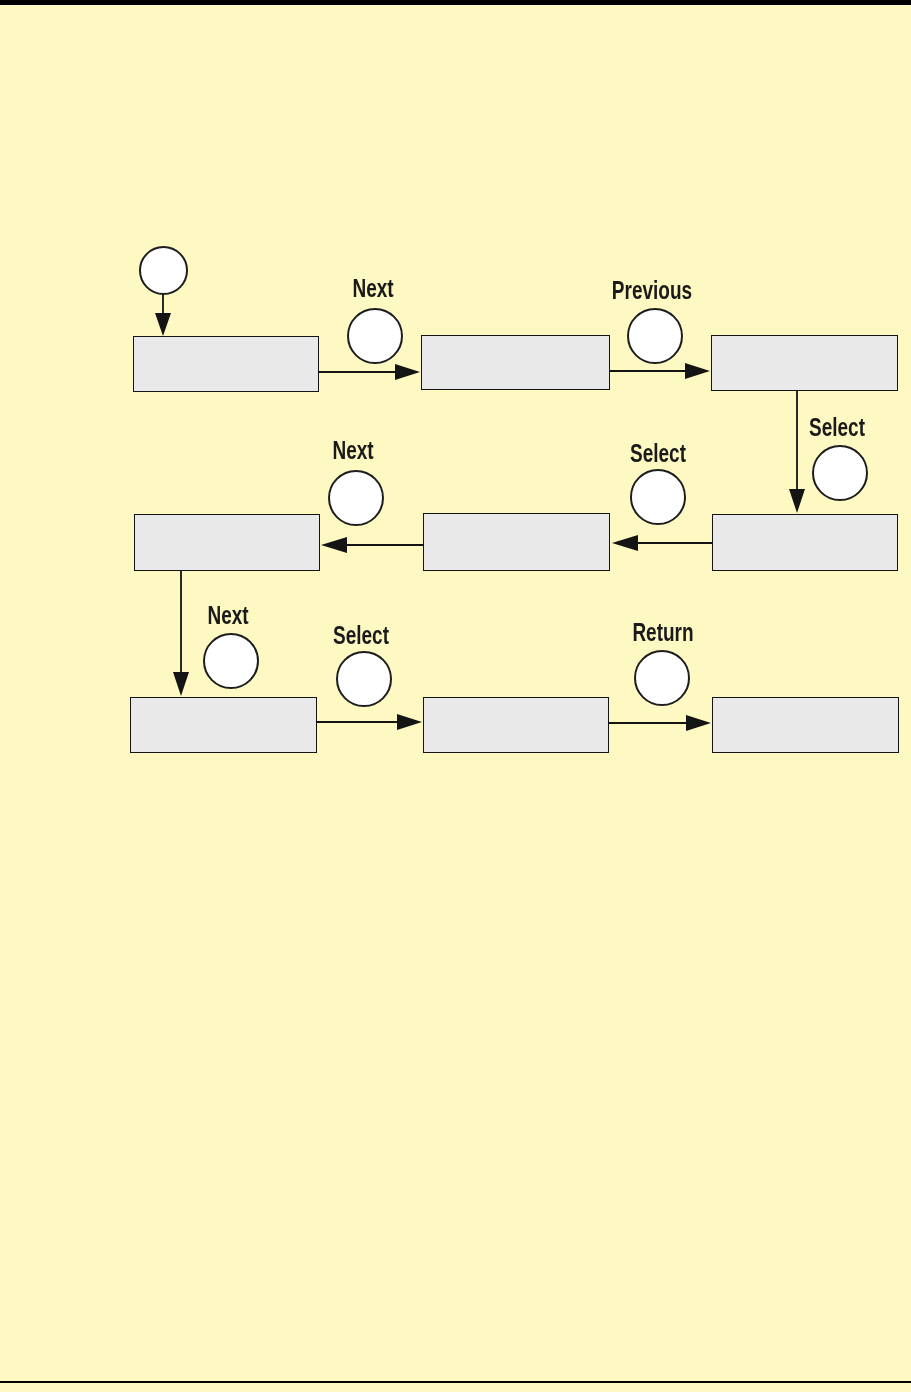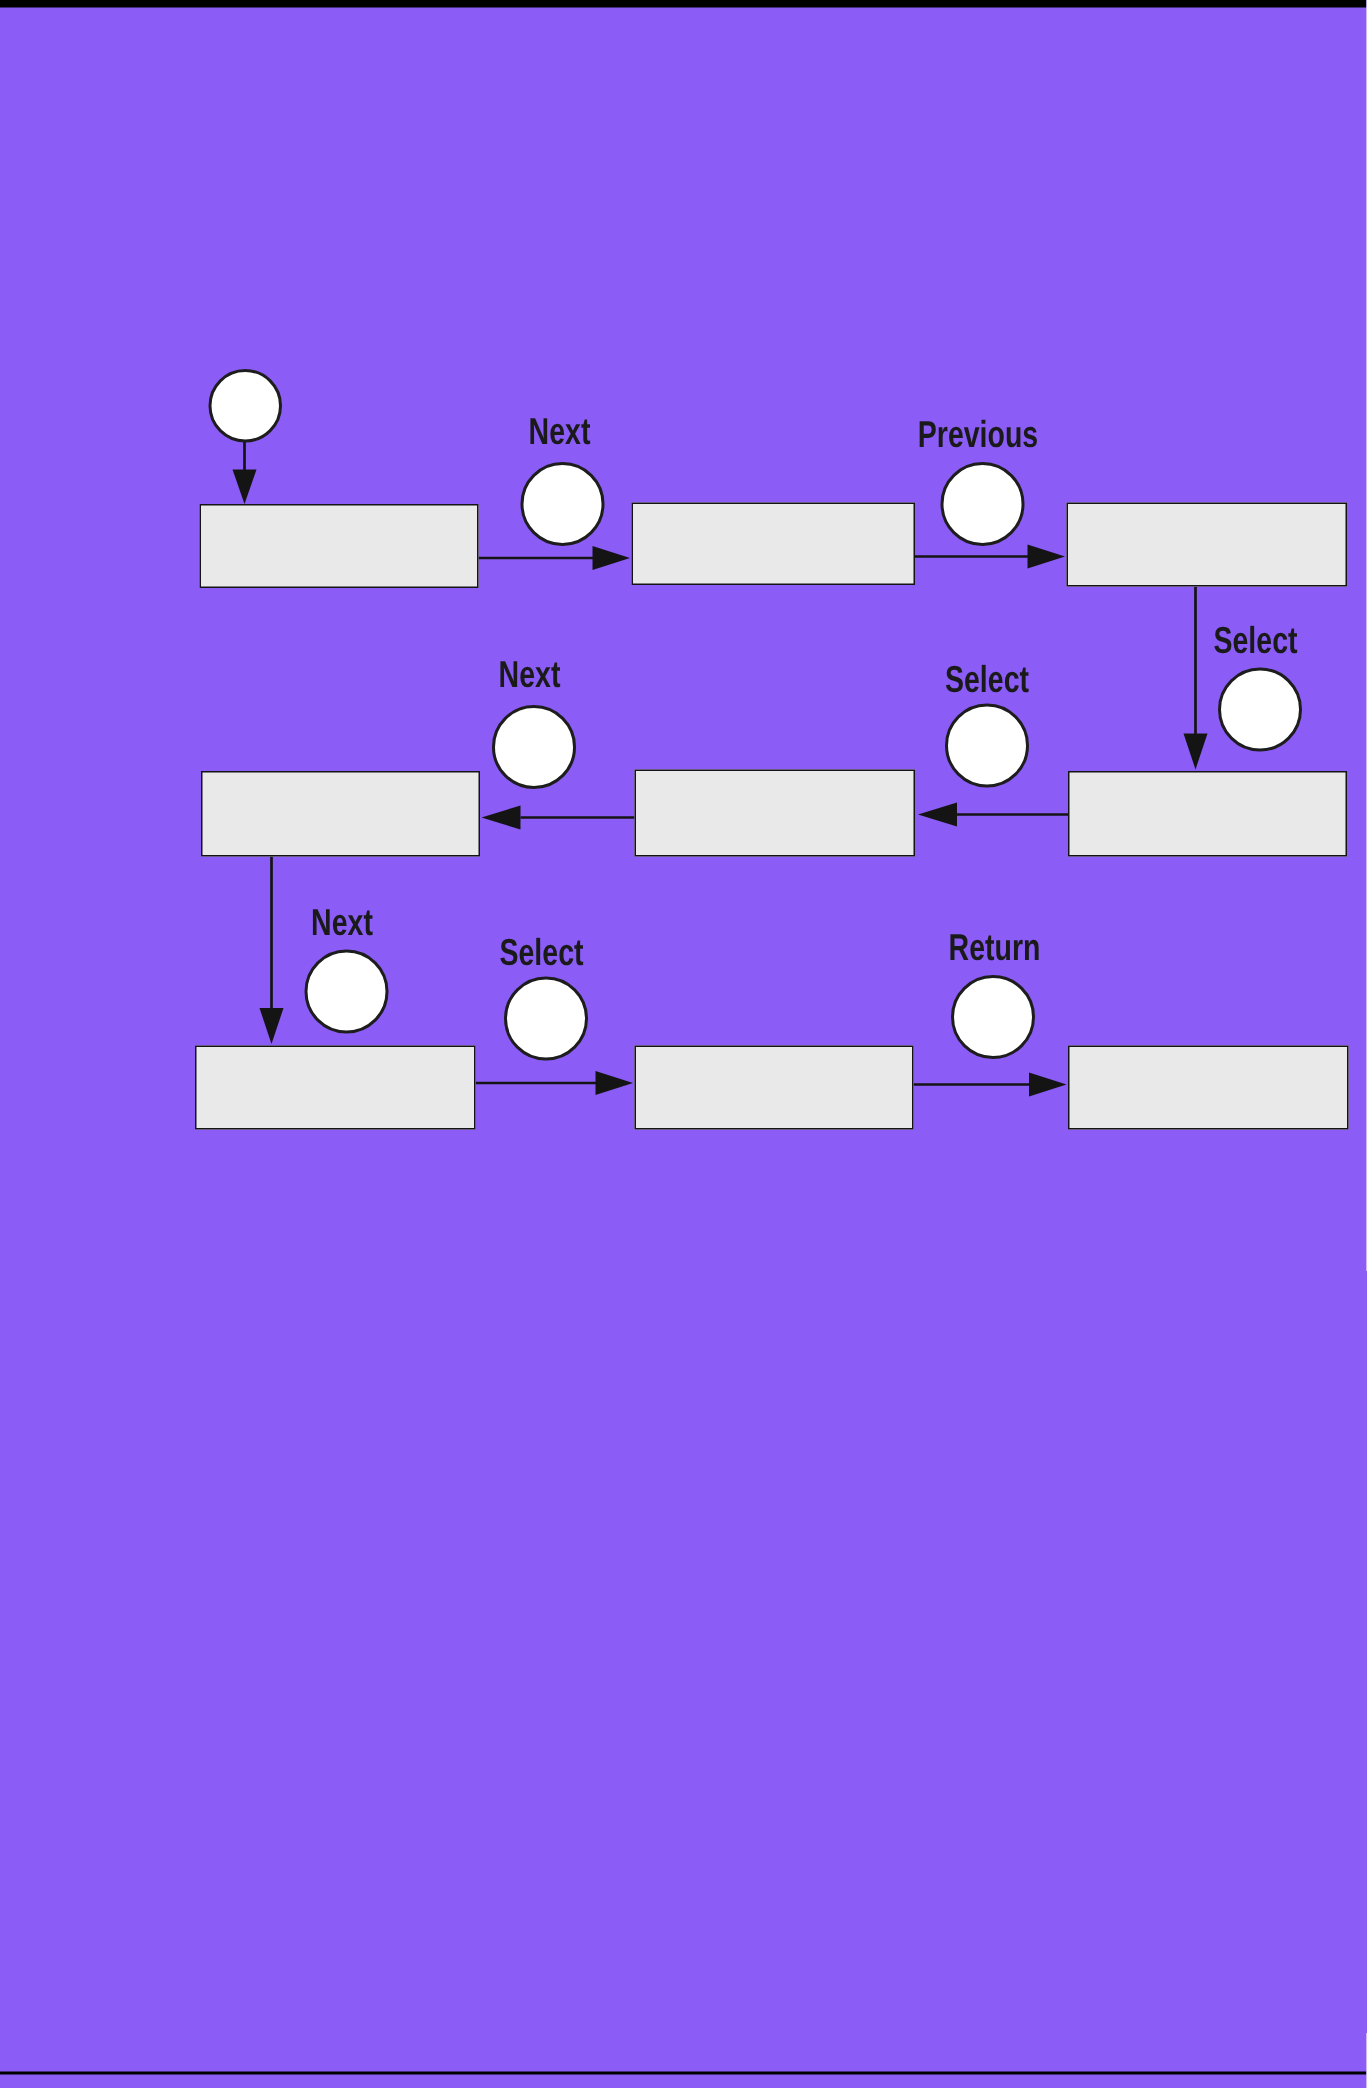--- a/index.html
+++ b/index.html
@@ -5,21 +5,21 @@
   html, body {
     margin: 0;
     padding: 0;
     background: #ffffff;
     font-family: "Liberation Sans", sans-serif;
   }
   .page {
     position: relative;
     width: 911px;
     height: 1392px;
-    background: #8b5cf6;
+    background: #fef9c3;
     overflow: hidden;
   }
   .topbar {
     position: absolute;
     left: 0; top: 0;
     width: 911px; height: 5px;
     background: #000000;
   }
   .bottomrule {
     position: absolute;

